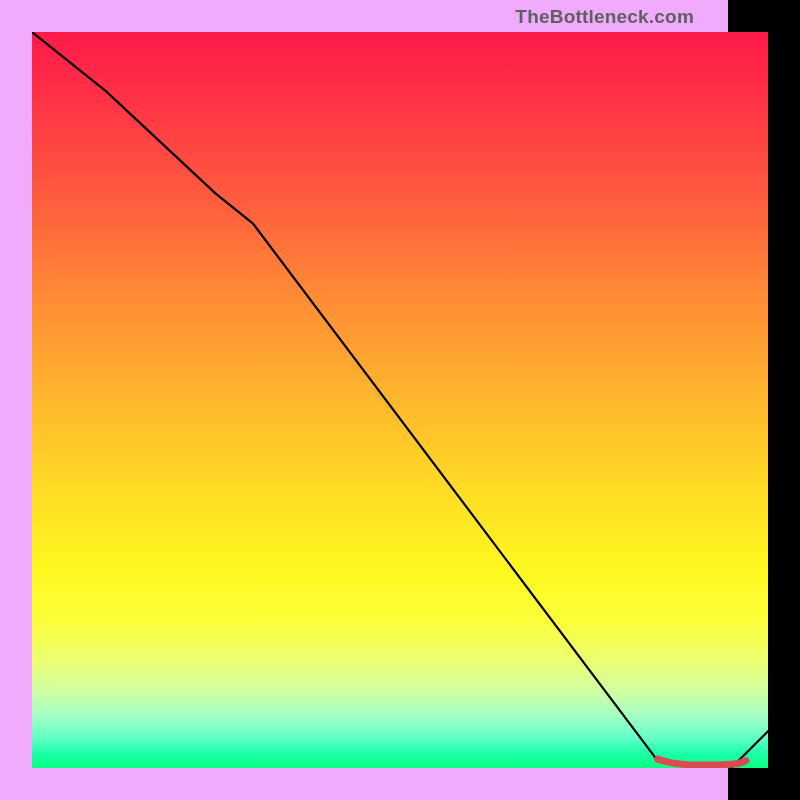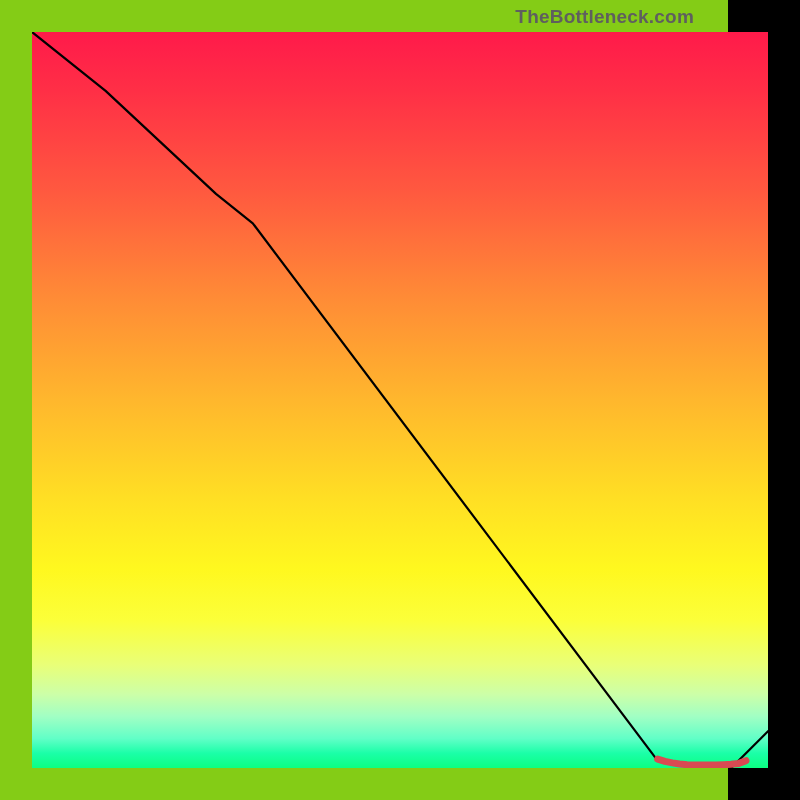--- a/index.html
+++ b/index.html
@@ -1,21 +1,21 @@
 <!DOCTYPE html>
 <html><head>
 <meta charset="utf-8">
 <style>
   * { margin: 0; padding: 0; box-sizing: border-box; }
   html, body { width: 800px; height: 800px; overflow: hidden; background: #000; }
   .frame {
     position: relative;
     width: 728px;
     height: 800px;
-    background: #84cc16;
+    background: #f0abfc;
   }
   .plot-area {
     position: absolute;
     left: 32px;
     top: 32px;
     width: 736px;
     height: 736px;
     overflow: hidden;
   }
   .gradient-bg {

